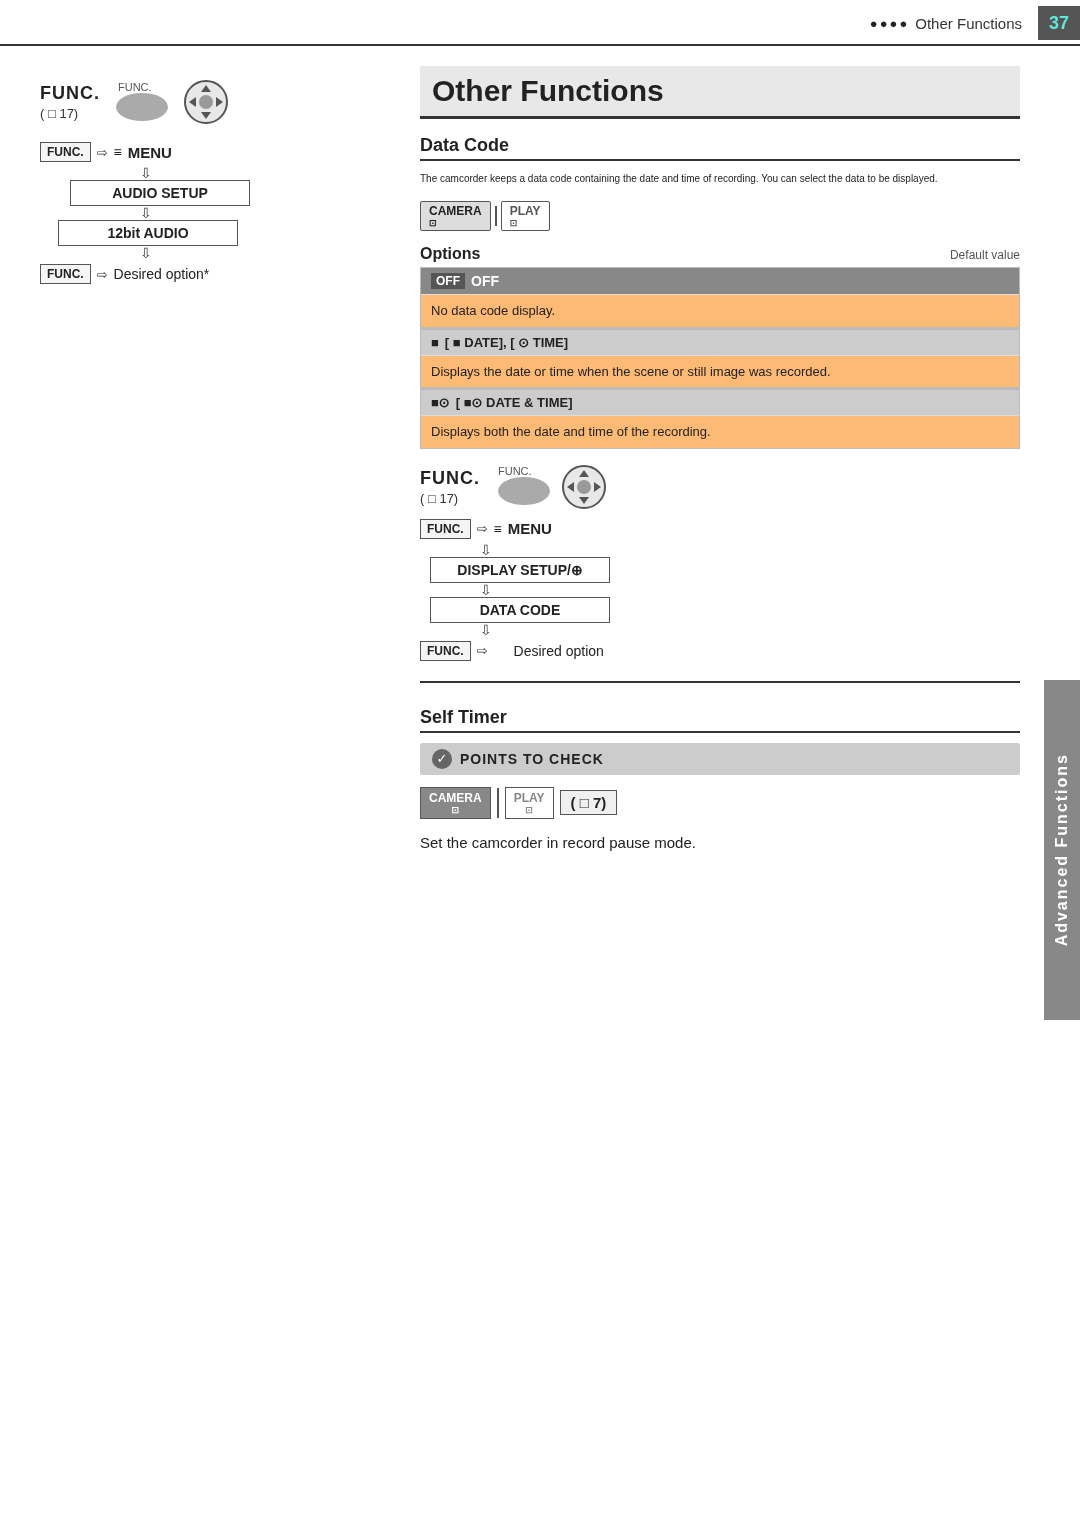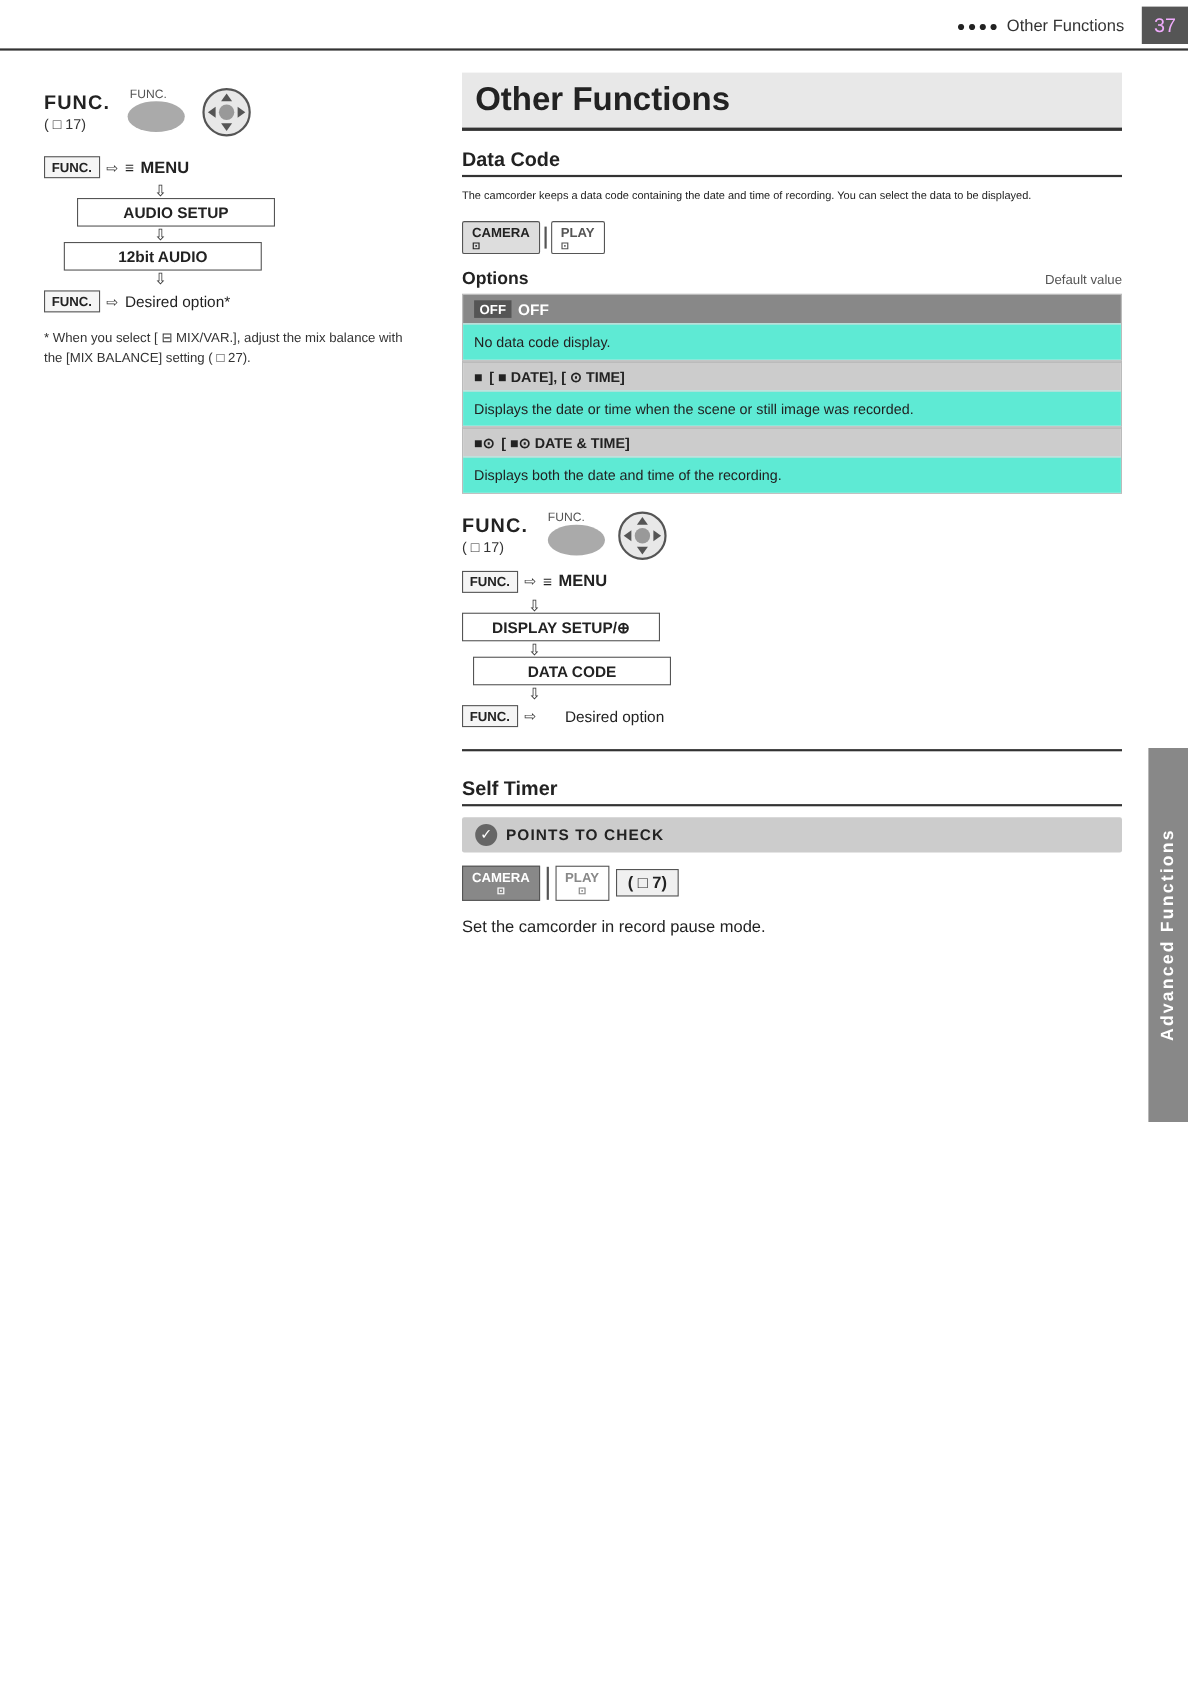--- a/index.html
+++ b/index.html
@@ -28,23 +28,23 @@
       margin-right: 6px;
       color: #222;
     }
     .top-header-title {
       font-size: 15px;
       color: #333;
       margin-right: 16px;
     }
     .top-header-pagenum {
       background: #555;
-      color: #f0abfc;
+      color: #5eead4;
       font-size: 18px;
-      font-weight: normal;
+      font-weight: bold;
       width: 42px;
       height: 34px;
       display: flex;
       align-items: center;
       justify-content: center;
     }
 
     
     .side-label {
       position: absolute;
@@ -310,21 +310,21 @@
       display: flex;
       align-items: center;
       gap: 6px;
     }
     .option-row-header.selected {
       background: #888;
     }
     .option-row-body {
       padding: 6px 10px;
       font-size: 13px;
-      background: #5eead4;
+      background: #fdba74;
       line-height: 1.5;
       border-top: 1px solid #ddd;
     }
     .option-subrow-header {
       background: #ccc;
       padding: 5px 10px;
       font-size: 13px;
       font-weight: bold;
       border-top: 1px solid #bbb;
       display: flex;
@@ -502,21 +502,20 @@
         <div class="menu-box">12bit AUDIO</div>
       </div>
       <div class="flow-down">⇩</div>
       <div class="func-box" style="margin-left:0;">
         <span class="func-key">FUNC.</span>
         <span class="arrow-right">⇨</span>
         <span style="font-size:14px;">Desired option*</span>
       </div>
     </div>
 
-    <div class="footnote">* When you select [ ⊟ MIX/VAR.], adjust the mix balance with the [MIX BALANCE] setting ( □ 27).</div>
 
   </div>
 
   <div class="right-col">
 
     <div class="page-main-title">Other Functions</div>
 
     <div>
       <div class="section-title">Data Code</div>
       <div class="section-body">The camcorder keeps a data code containing the date and time of recording. You can select the data to be displayed.</div>
@@ -587,21 +586,21 @@
       </div>
 
       <div class="menu-flow">
         <div class="func-box">
           <span class="func-key">FUNC.</span>
           <span class="arrow-right">⇨</span>
           <span class="menu-icon">≡</span>
           <span style="font-weight:bold;font-size:15px;">MENU</span>
         </div>
         <div class="flow-down" style="margin-left:60px;">⇩</div>
-        <div style="">
+        <div style="margin-left:10px;">
           <div class="menu-box">DISPLAY SETUP/⊕</div>
         </div>
         <div class="flow-down" style="margin-left:60px;">⇩</div>
         <div style="margin-left:10px;">
           <div class="menu-box">DATA CODE</div>
         </div>
         <div class="flow-down" style="margin-left:60px;">⇩</div>
         <div class="func-box">
           <span class="func-key">FUNC.</span>
           <span class="arrow-right">⇨</span>

